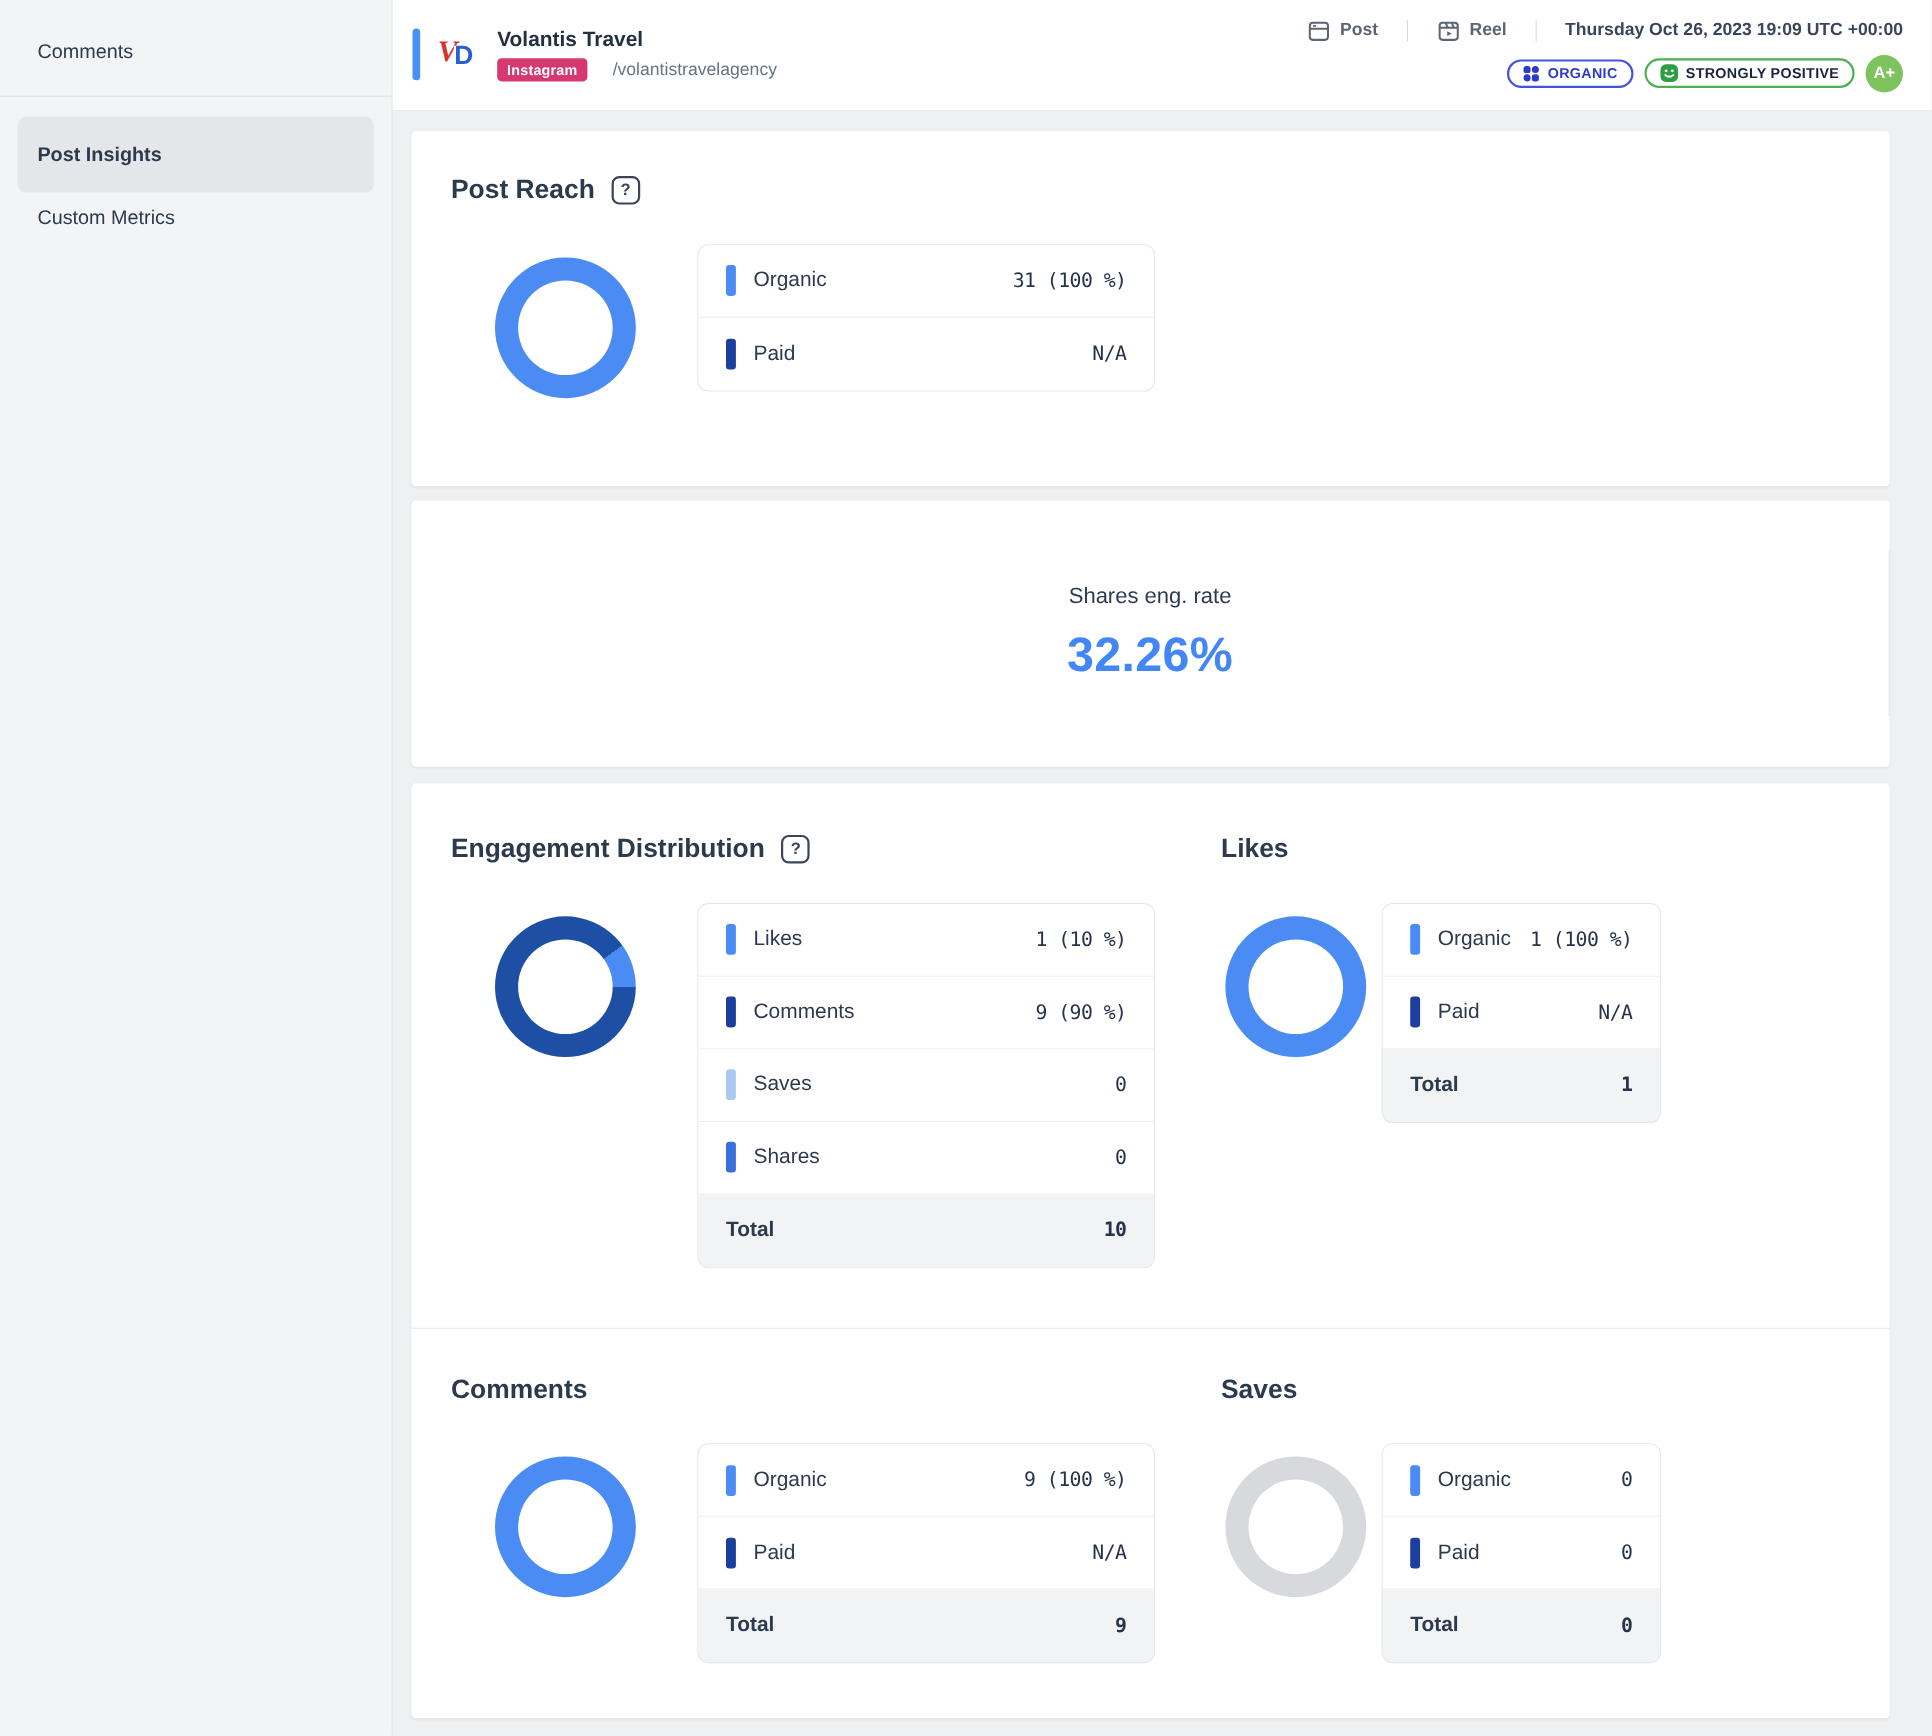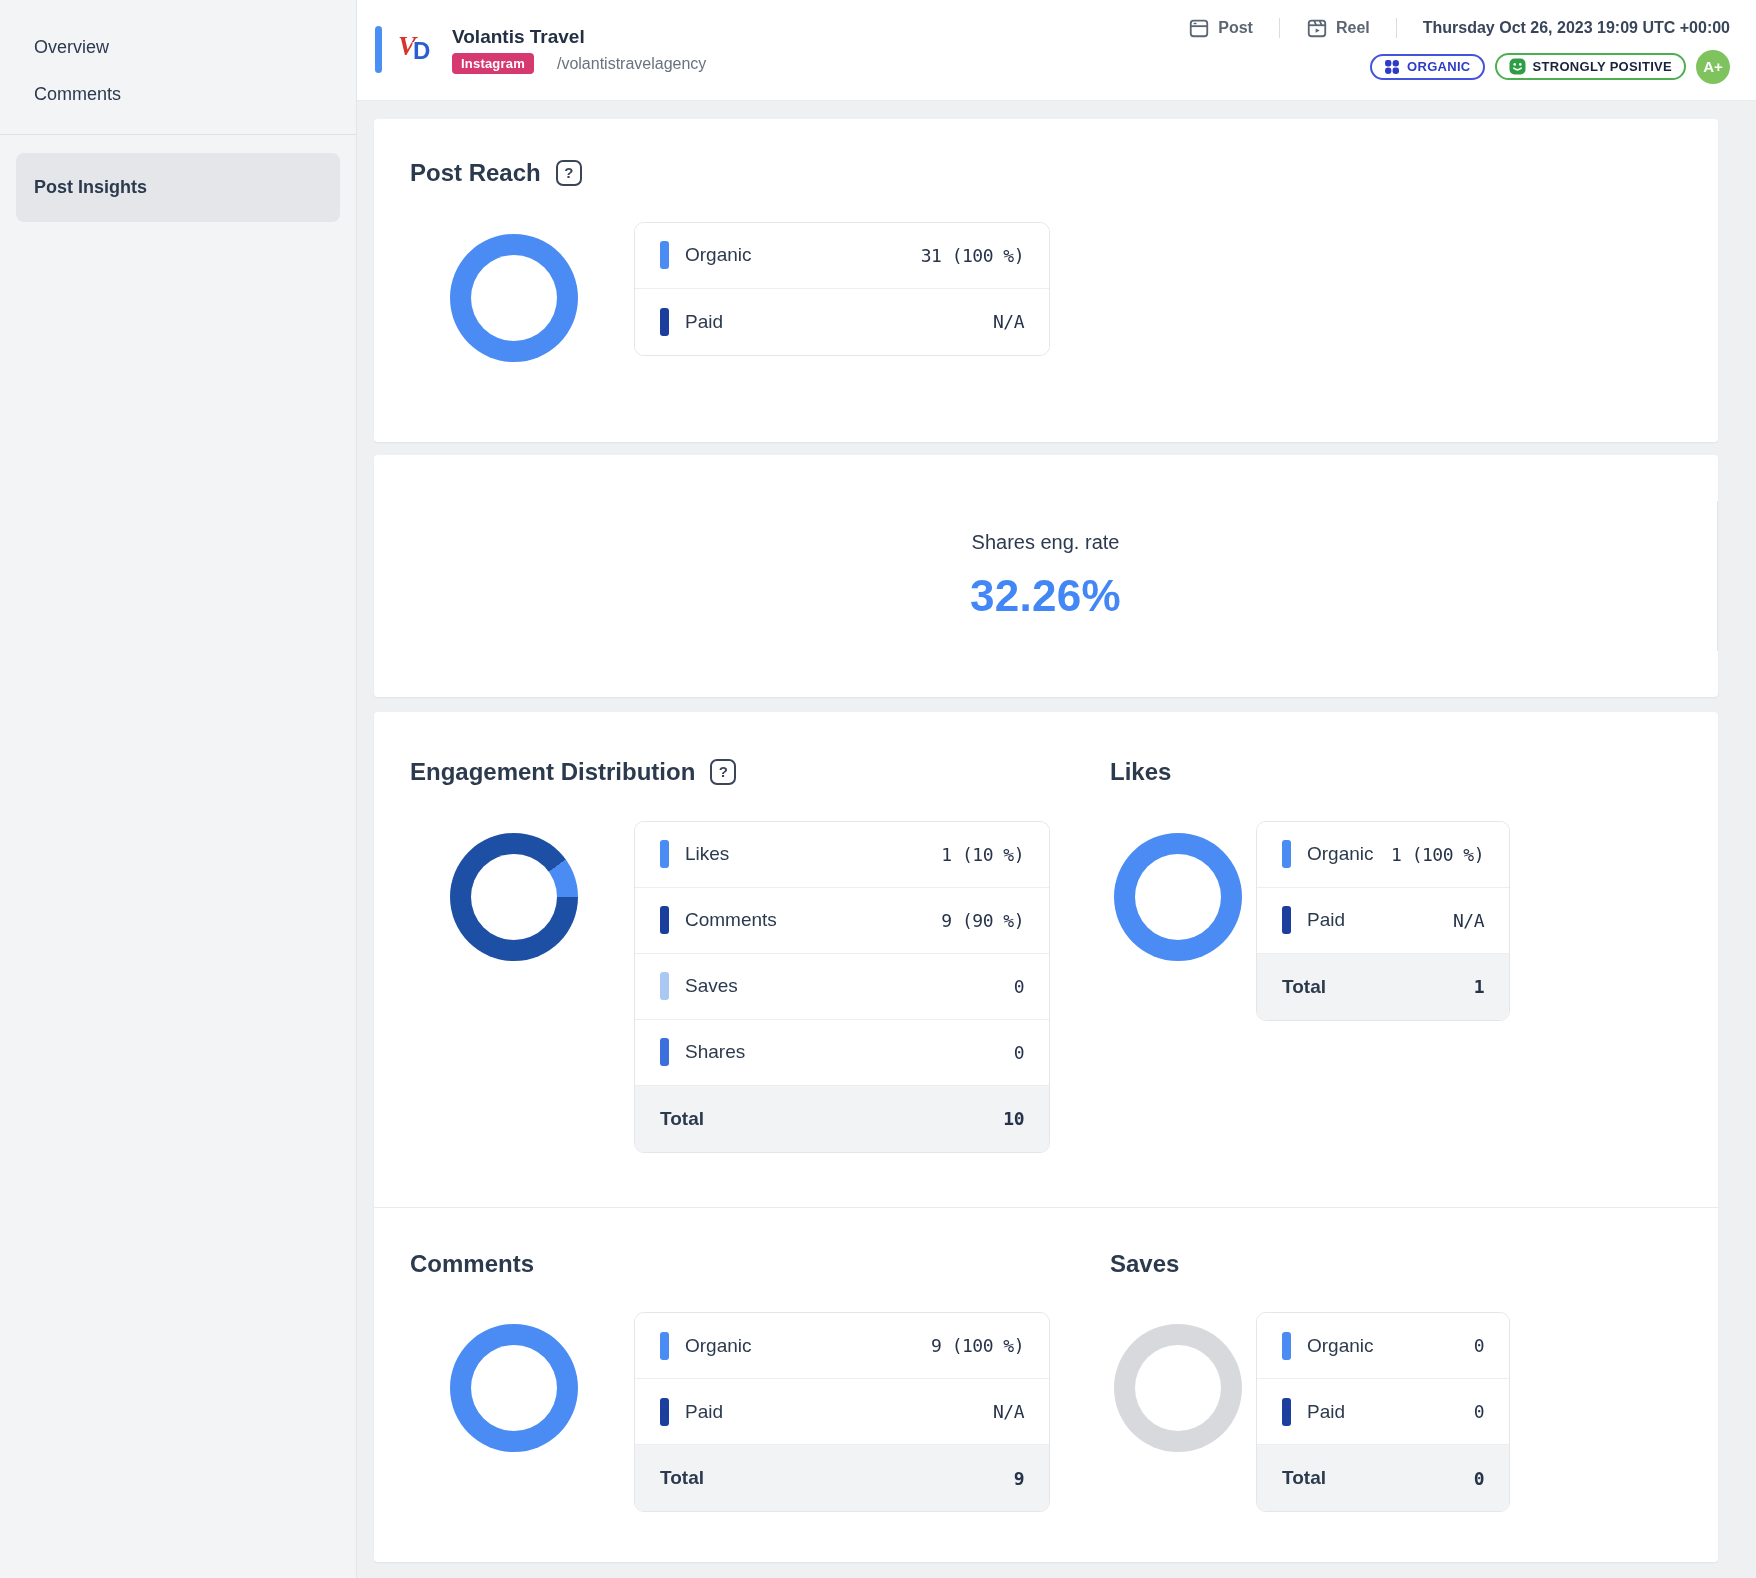--- a/index.html
+++ b/index.html
@@ -144,24 +144,24 @@
 
   
   .icon-svg { display:block; }
 </style>
 </head>
 <body>
 
 <div class="app">
 
   <aside class="sidebar">
-    <div class="side-item">Overview</div>
     <div class="side-item">Comments</div>
     <hr class="side-divider">
     <div class="side-item active">Post Insights</div>
+    <div class="side-item">Custom Metrics</div>
   </aside>
 
   <div class="main">
 
     <header class="topbar">
       <div class="topbar-left">
         <div class="accent-bar"></div>
         <div class="logo">
           <span class="logo-v">V</span>
           <span class="logo-d">D</span>

